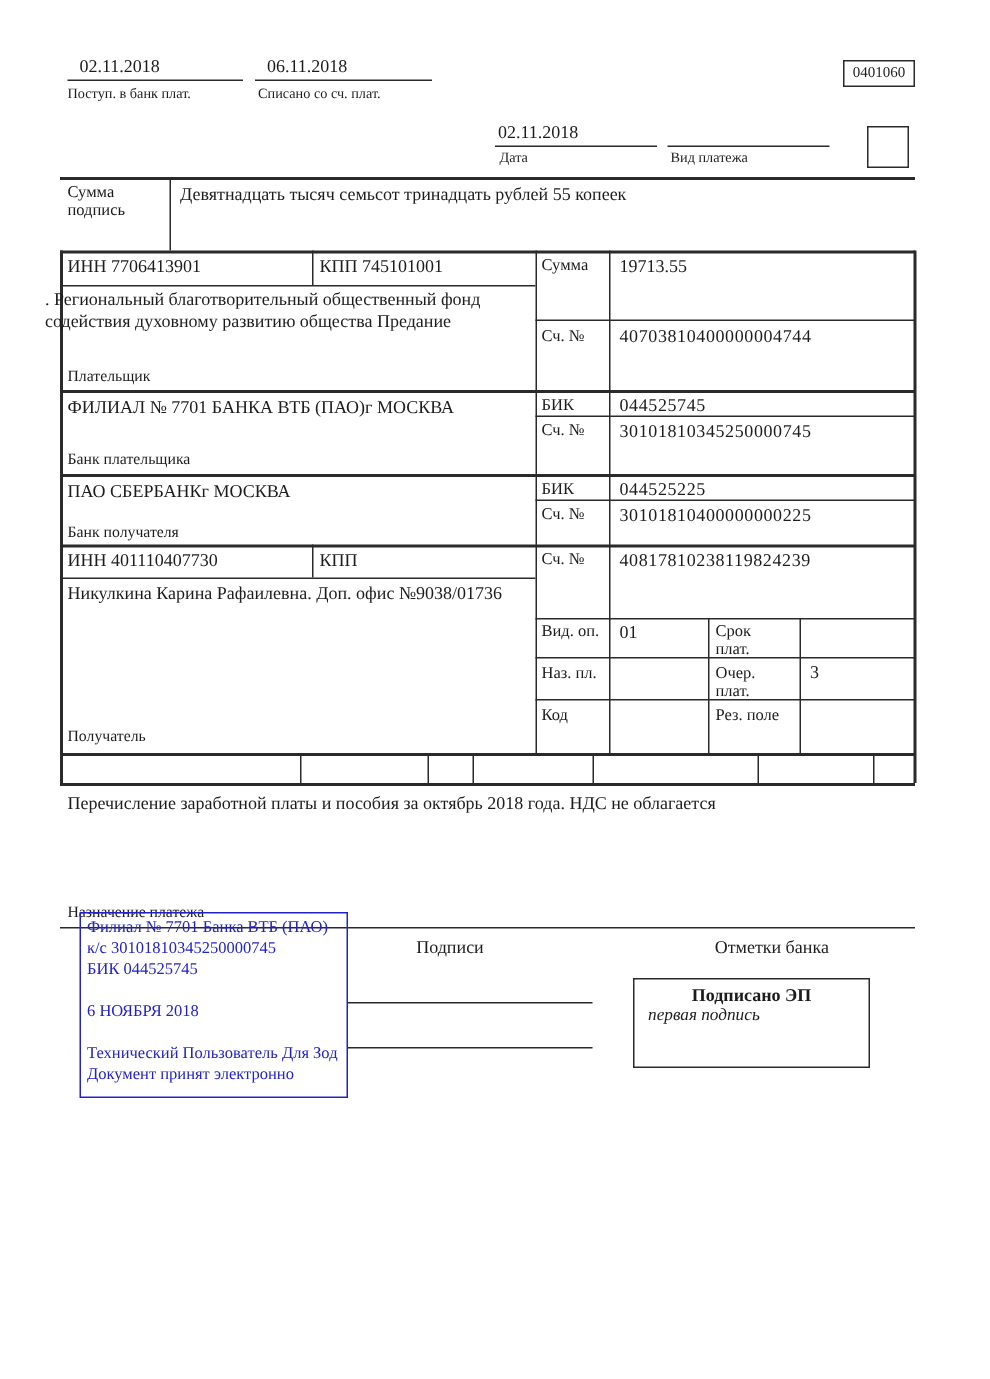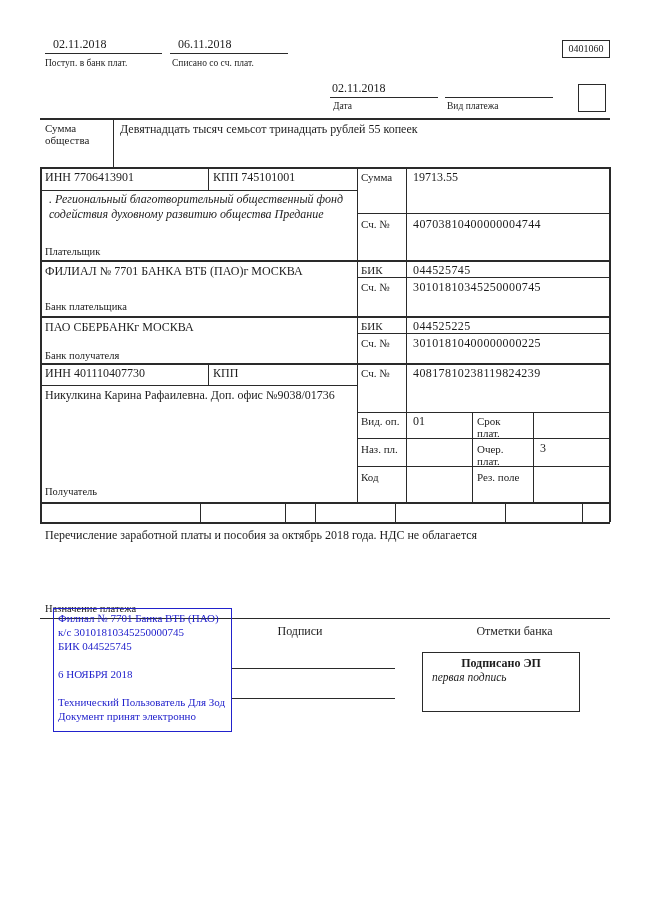--- a/index.html
+++ b/index.html
@@ -46,21 +46,21 @@
 
   <div class="t" style="left:332px;top:81px;">02.11.2018</div>
   <div class="hl" style="left:330px;top:97px;width:108px;"></div>
   <div class="t lbl" style="left:333px;top:101px;">Дата</div>
   <div class="hl" style="left:445px;top:97px;width:108px;"></div>
   <div class="t lbl" style="left:447px;top:101px;">Вид платежа</div>
   <div class="box" style="left:578px;top:84px;width:28px;height:28px;"></div>
 
   <div class="hl th" style="left:40px;top:118px;width:570px;"></div>
   <div class="vl" style="left:113px;top:118px;height:49px;"></div>
-  <div class="t collbl wrap" style="left:45px;top:122px;width:62px;">Сумма общества</div>
+  <div class="t collbl wrap" style="left:45px;top:122px;width:62px;">Сумма подпись</div>
   <div class="t wrap" style="left:120px;top:122px;width:478px;">Девятнадцать тысяч семьсот тринадцать рублей 55 копеек</div>
 
   <div class="hl th" style="left:40px;top:167px;width:570px;"></div>
   <div class="hl" style="left:40px;top:190px;width:317px;"></div>
   <div class="hl" style="left:357px;top:213px;width:253px;"></div>
   <div class="hl th" style="left:40px;top:260px;width:570px;"></div>
   <div class="hl" style="left:357px;top:277px;width:253px;"></div>
   <div class="hl th" style="left:40px;top:316px;width:570px;"></div>
   <div class="hl" style="left:357px;top:333px;width:253px;"></div>
   <div class="hl th" style="left:40px;top:363px;width:570px;"></div>
@@ -84,21 +84,21 @@
   <div class="vl" style="left:285px;top:502px;height:20px;"></div>
   <div class="vl" style="left:315px;top:502px;height:20px;"></div>
   <div class="vl" style="left:395px;top:502px;height:20px;"></div>
   <div class="vl" style="left:505px;top:502px;height:20px;"></div>
   <div class="vl" style="left:582px;top:502px;height:20px;"></div>
 
   <div class="t" style="left:45px;top:170px;">ИНН 7706413901</div>
   <div class="t" style="left:213px;top:170px;">КПП 745101001</div>
   <div class="t collbl" style="left:361px;top:171px;">Сумма</div>
   <div class="t" style="left:413px;top:170px;">19713.55</div>
-  <div class="t wrap" style="left:49px;top:192px;width:300px;line-height:15px;font-style:italic;">. Региональный благотворительный общественный фонд содействия духовному развитию общества Предание</div>
+  <div class="t wrap" style="left:30px;top:192px;width:300px;line-height:15px;">. Региональный благотворительный общественный фонд содействия духовному развитию общества Предание</div>
   <div class="t collbl" style="left:361px;top:218px;">Сч. №</div>
   <div class="t num" style="left:413px;top:217px;">40703810400000004744</div>
   <div class="t lbl" style="left:45px;top:246px;font-size:10.5px;">Плательщик</div>
 
   <div class="t" style="left:45px;top:264px;">ФИЛИАЛ № 7701 БАНКА ВТБ (ПАО)г МОСКВА</div>
   <div class="t collbl" style="left:361px;top:264px;">БИК</div>
   <div class="t num" style="left:413px;top:263px;">044525745</div>
   <div class="t collbl" style="left:361px;top:281px;">Сч. №</div>
   <div class="t num" style="left:413px;top:280px;">30101810345250000745</div>
   <div class="t lbl" style="left:45px;top:301px;font-size:10.5px;">Банк плательщика</div>

